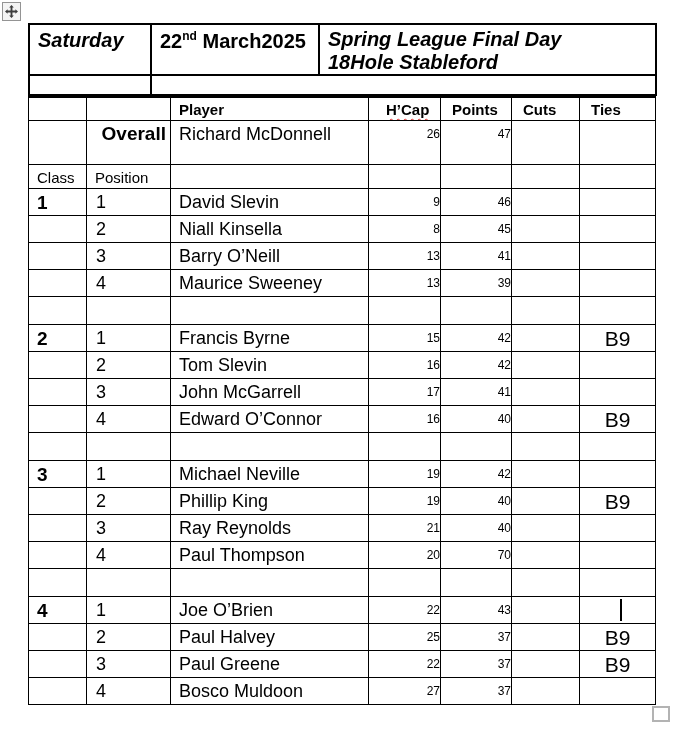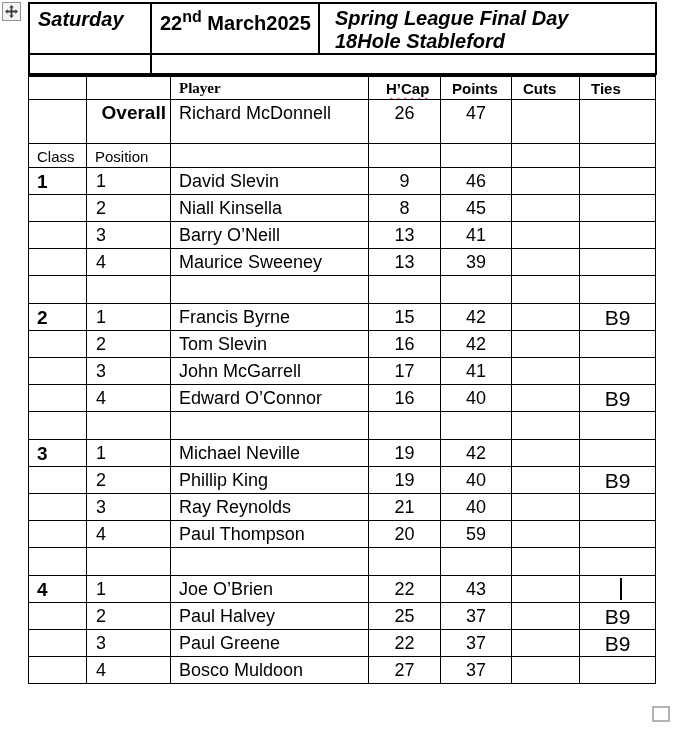--- a/index.html
+++ b/index.html
@@ -8,53 +8,53 @@
 
   
   .move-handle{position:absolute;left:2px;top:2px;width:19px;height:19px;
     background:#f4f4f4;border:1px solid #949494;box-sizing:border-box;
     display:flex;align-items:center;justify-content:center;cursor:move;}
   .move-handle svg{display:block;}
   .resize-handle{position:absolute;left:652px;top:706px;width:14px;height:12px;
     background:#ffffff;border:2px solid #b3b3b3;box-sizing:content-box;}
 
   
-  .doc{position:absolute;left:28px;top:2px;width:627px;}
+  .doc{position:absolute;left:28px;top:23px;width:627px;}
   table{border-collapse:collapse;table-layout:fixed;width:627px;}
   td{padding:0;vertical-align:top;overflow:hidden;white-space:nowrap;box-sizing:border-box;}
 
   
   .t-head td{border:2px solid #000;}
   .hr1{height:46px;}
   .hr2{height:20px;}
   .cell-day{font-size:20px;font-weight:bold;font-style:italic;padding:4px 0 0 8px;}
   .cell-date{font-size:20px;font-weight:bold;padding:4px 0 0 8px;}
-  .cell-date sup{font-size:16px;font-weight:bold;}
+  .cell-date sup{font-size:12px;font-weight:bold;}
   .cell-title{font-size:20px;font-weight:bold;font-style:italic;
-              line-height:23px;padding:3px 0 0 15px;}
+              line-height:23px;padding:3px 0 0 8px;}
 
   
   .t-main{border-top:2px solid #000;}
   .t-main td{border:1px solid #000;}
   .r-hdr{height:22px;}
   .r-ov{height:44px;}
   .r-cp{height:23px;}
   .r-d{height:26px;}
   .r-sp{height:28px;}
 
   .hlbl{font-size:15px;font-weight:bold;line-height:21px;padding:1px 0 0 11px;}
-  .hlbl-player{padding-left:8px;font-family:Liberation Serif, serif;}
+  .hlbl-player{padding-left:8px;}
   .squiggle{text-decoration-line:underline;text-decoration-style:wavy;
             text-decoration-color:#e03535;text-decoration-thickness:1px;
             text-underline-offset:3px;margin-left:6px;}
 
   .c-class{font-size:19px;font-weight:bold;padding:1px 0 0 8px;line-height:25px;}
   .c-pos{font-size:18px;padding:1px 0 0 9px;line-height:25px;}
   .c-player{font-size:18px;padding:1px 0 0 8px;line-height:25px;}
-  .c-num{font-size:18px;text-align:center;line-height:25px;padding-top:1px;}
+  .c-num{font-size:12px;text-align:right;line-height:25px;padding-top:1px;}
   .c-ties{font-size:21px;text-align:center;line-height:25px;padding-top:1px;}
   .c-overall{font-size:19px;font-weight:bold;text-align:right;
              padding:1px 4px 0 0;line-height:24px;}
   .c-cphdr{font-size:15px;font-weight:normal;padding:3px 0 0 8px;line-height:20px;}
 
   .caret-host{position:relative;}
   .caret{position:absolute;left:40px;top:2px;width:1.5px;height:22px;background:#000;}
 </style>
 </head>
 <body>
@@ -250,21 +250,21 @@
       <td class="c-num">21</td>
       <td class="c-num">40</td>
       <td></td>
       <td class="c-ties"></td>
     </tr>
     <tr class="r-d">
       <td></td>
       <td class="c-pos">4</td>
       <td class="c-player">Paul Thompson</td>
       <td class="c-num">20</td>
-      <td class="c-num">59</td>
+      <td class="c-num">70</td>
       <td></td>
       <td class="c-ties"></td>
     </tr>
 
     <tr class="r-sp">
       <td></td>
           <td></td>
           <td></td>
           <td></td>
           <td></td>

